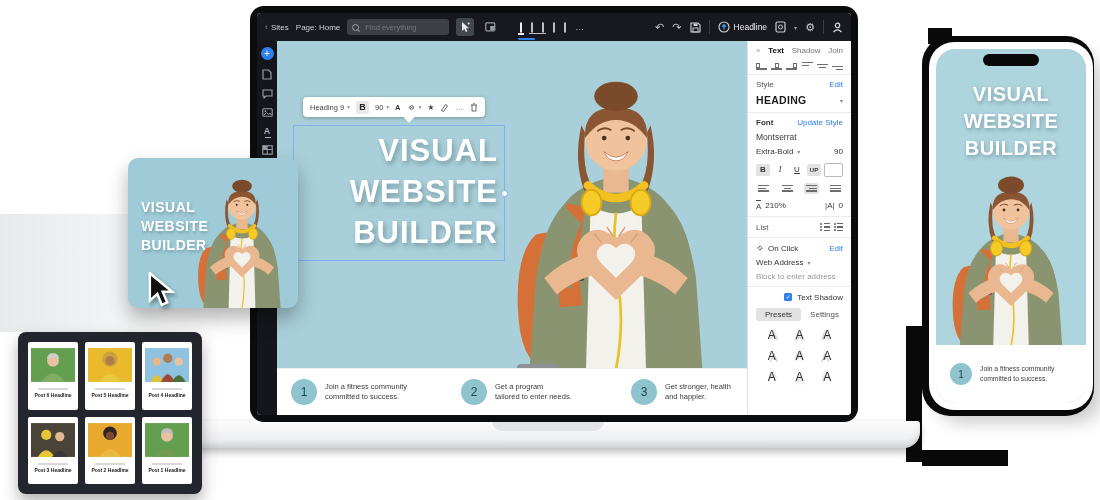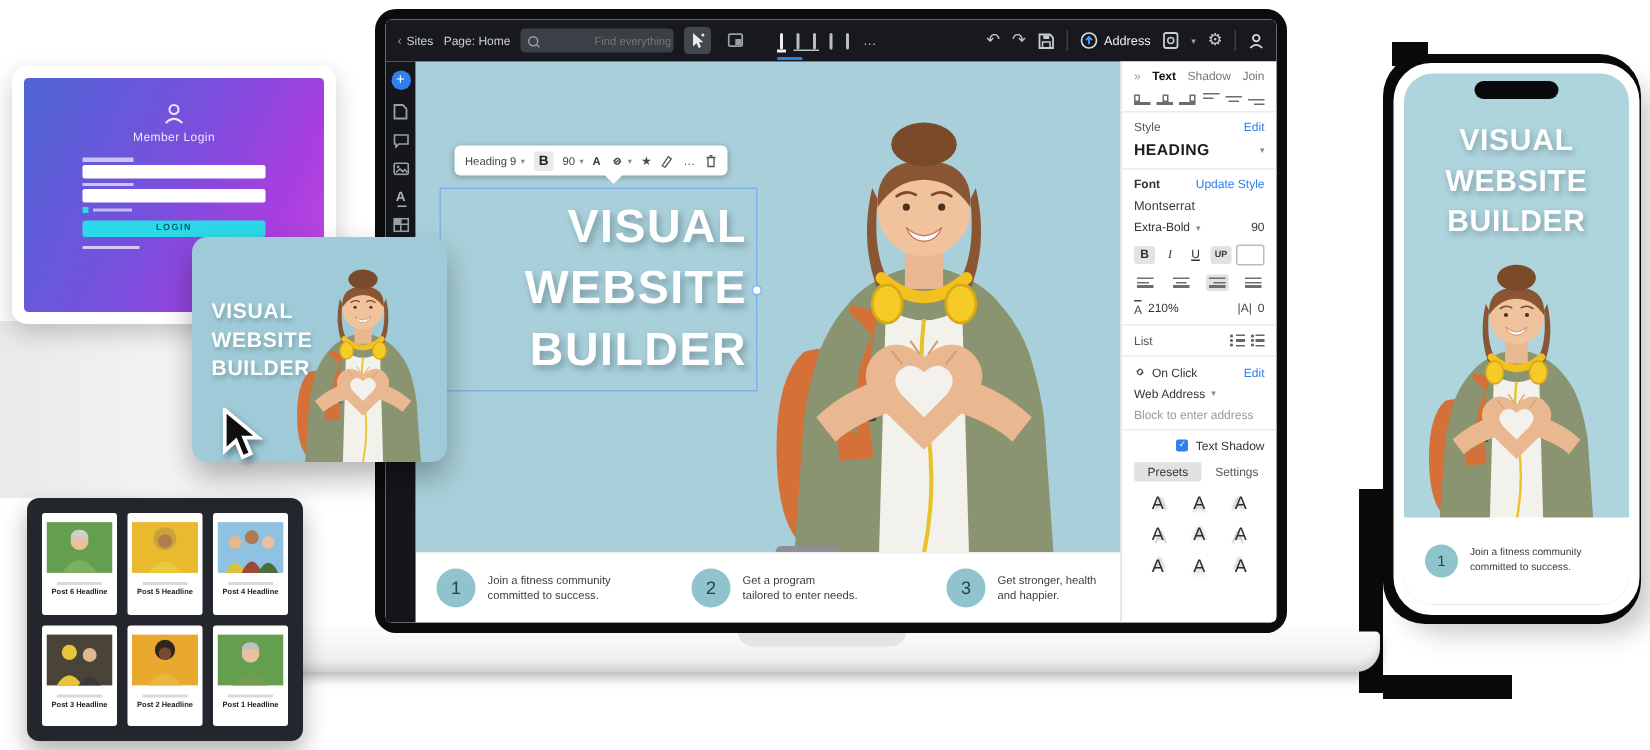--- a/index.html
+++ b/index.html
@@ -17,21 +17,21 @@
     background:#e3e4e6;border-radius:0 0 10px 10px;}
 
   
   .topbar{position:absolute;top:0;left:0;right:0;height:28px;background:#17191e;display:flex;
     align-items:center;padding:0 8px;gap:7px;color:#c9cdd3;font-size:8px;z-index:6;}
   .tb-txt{white-space:nowrap;color:#cdd1d6;}
   .tb-chev{color:#8d929a;font-size:9px;margin-right:-4px;}
   .tb-search{display:flex;align-items:center;gap:4px;width:92px;height:16px;background:#3c4046;
     border-radius:3px;padding:0 5px;}
   .tb-search input{border:0;background:transparent;color:#c2c6cc;font-size:7.5px;width:70px;outline:none;
-    font-family:"Liberation Sans",sans-serif;margin-left:31px;}
+    font-family:"Liberation Sans",sans-serif;}
   .mag{width:5px;height:5px;border:1px solid #9aa0a6;border-radius:50%;position:relative;flex:0 0 auto;}
   .mag::after{content:"";position:absolute;width:3px;height:1px;background:#9aa0a6;transform:rotate(45deg);
     right:-2px;bottom:-1px;}
   .tool{width:18px;height:18px;border-radius:3px;display:flex;align-items:center;justify-content:center;}
   .tool.active{background:#43474e;}
   .devices{display:flex;align-items:center;gap:9px;margin-left:14px;}
   .dev{position:relative;}
   .shape{border:1.2px solid #b9bec5;box-sizing:border-box;}
   .monitor{width:13px;height:9px;border-radius:1px;border-color:#eef0f2;position:relative;}
   .monitor::after{content:"";position:absolute;left:50%;bottom:-3px;transform:translateX(-50%);
@@ -278,21 +278,21 @@
             <path d="M1 1 H8 L10 3 V10 H1 Z" fill="none" stroke="#c9cdd3" stroke-width="1.2"></path>
             <rect x="3" y="6" width="5" height="4" fill="none" stroke="#c9cdd3" stroke-width="1"></rect>
             <rect x="3.5" y="1.5" width="4" height="2.5" fill="#c9cdd3"></rect>
           </svg>
           <span class="tb-div"></span>
           <span class="publish">
             <svg width="12" height="12" viewBox="0 0 12 12">
               <circle cx="6" cy="6" r="5" fill="none" stroke="#d7dade" stroke-width="1.1"></circle>
               <path d="M6 8.5 V4 M4 5.8 L6 3.6 L8 5.8" stroke="#3b9cf5" stroke-width="1.3" fill="none"></path>
             </svg>
-            <span>Address</span>
+            <span>Headline</span>
           </span>
           <svg width="11" height="12" viewBox="0 0 11 12">
             <rect x="1" y="1" width="9" height="10" rx="1.5" fill="none" stroke="#c9cdd3" stroke-width="1.2"></rect>
             <circle cx="5.5" cy="6" r="2" fill="none" stroke="#c9cdd3" stroke-width="1"></circle>
           </svg>
           <span class="pcaret" style="color:#9aa0a6">▾</span>
           <span class="gear-glyph">⚙</span>
           <span class="tb-div"></span>
           <svg width="11" height="11" viewBox="0 0 11 11">
             <circle cx="5.5" cy="3.4" r="2.2" fill="none" stroke="#d7dade" stroke-width="1.2"></circle>
@@ -553,44 +553,20 @@
           <span class="s9">A</span>
         </div>
       </div>
 
     </div>
   </div>
   <div class="laptop-base">
     <span class="laptop-notch"></span>
   </div>
 
-  <div class="login-card">
-    <div class="login-inner">
-      <svg class="login-user-icon" width="16" height="16" viewBox="0 0 16 16">
-        <circle cx="8" cy="5" r="3" fill="none" stroke="#e9e6fb" stroke-width="1.4"></circle>
-        <path d="M2.5 14 Q8 8.5 13.5 14" fill="none" stroke="#e9e6fb" stroke-width="1.4"></path>
-      </svg>
-      <div class="login-title">Member Login</div>
-      <div class="login-form">
-        <span class="login-label"></span>
-        <span class="login-input"></span>
-        <span class="login-label"></span>
-        <span class="login-input"></span>
-        <span class="login-remember">
-            <i></i>
-            <b></b>
-          </span>
-        <span class="login-btn">Login</span>
-        <span class="login-links">
-          <s></s>
-          <s></s>
-        </span>
-      </div>
-    </div>
-  </div>
 
   <div class="mini-card">
     <div class="mini-heading">
       <div>VISUAL</div>
         <div>WEBSITE</div>
         <div>BUILDER</div>
     </div>
     <svg class="mini-woman" viewBox="0 0 300 330">
       <use href="#woman"></use>
     </svg>

